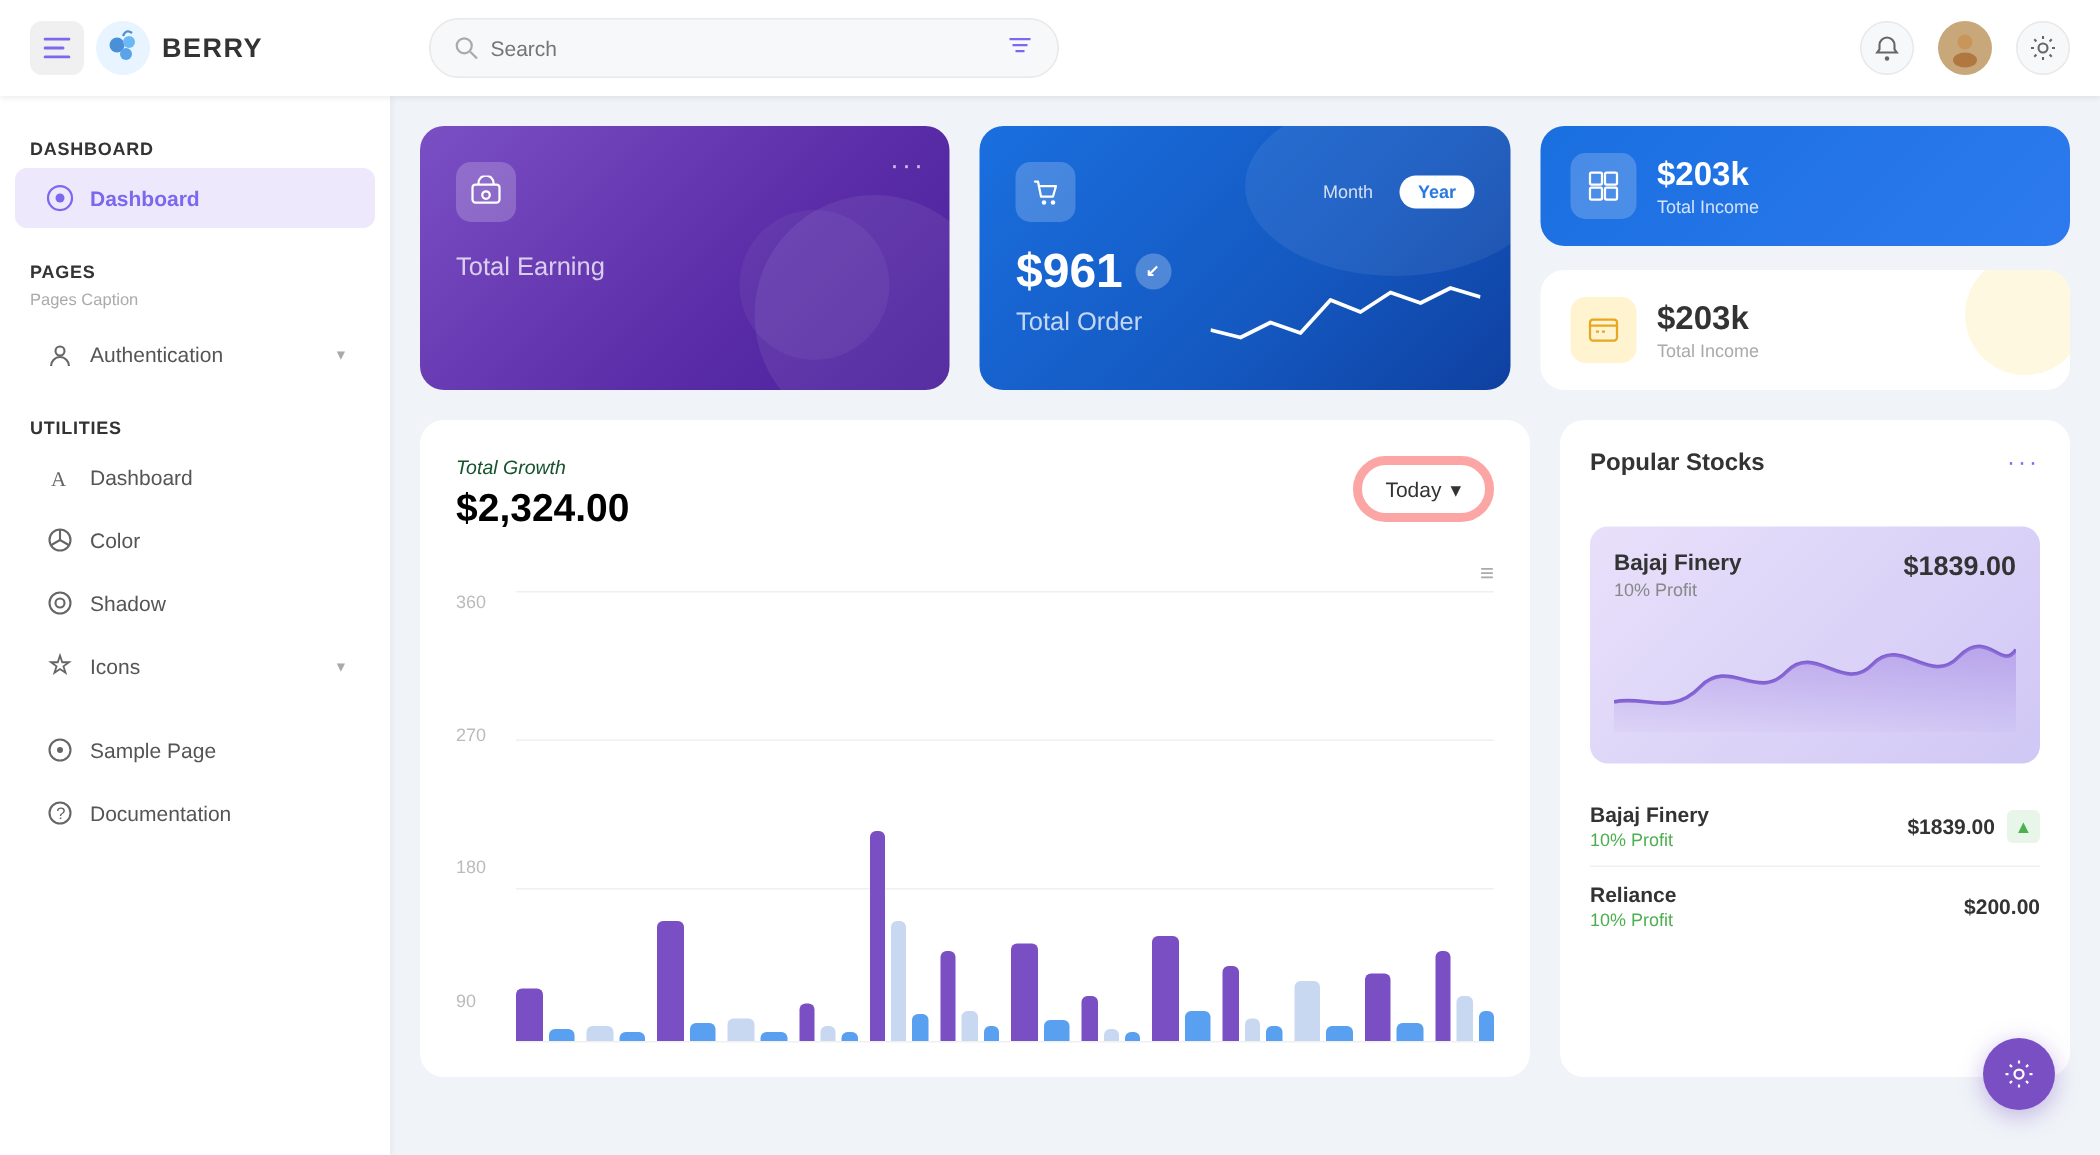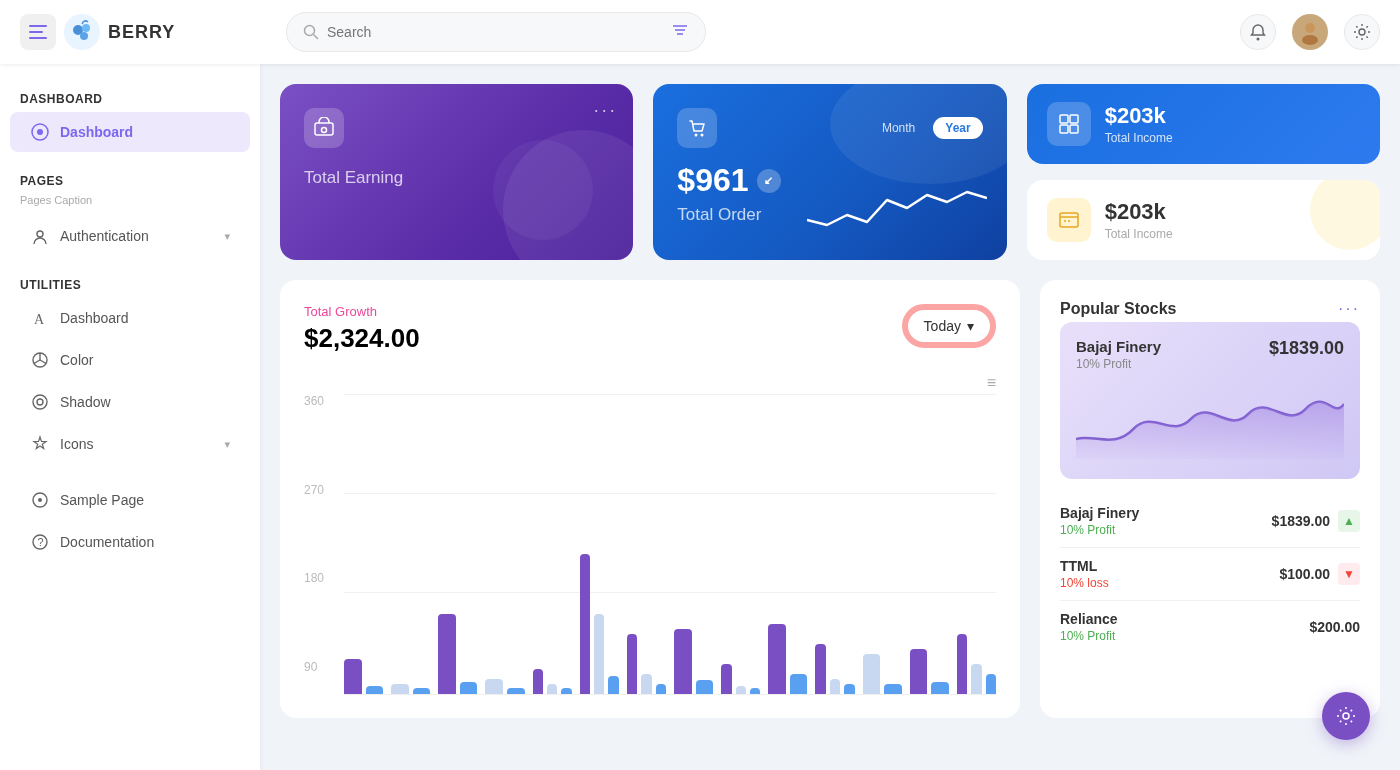--- a/index.html
+++ b/index.html
@@ -373,21 +373,21 @@
       border-radius: 16px;
       padding: 24px;
       min-height: 420px;
     }
     .growth-header {
       display: flex;
       align-items: flex-start;
       justify-content: space-between;
       margin-bottom: 20px;
     }
-    .growth-title { font-size: 13px; color: #ec4899; margin-bottom: 4px; }
+    .growth-title { font-size: 13px; color: #14532d; margin-bottom: 4px; font-style: italic; }
     .growth-amount { font-size: 26px; font-weight: 700; color: #000000; }
     .today-btn {
       display: flex;
       align-items: center;
       gap: 6px;
       padding: 8px 16px;
       border: 6px solid #fca5a5;
       border-radius: 24px;
       font-size: 14px;
       color: #333;
@@ -458,21 +458,21 @@
     
     .stocks-card {
       background: #fff;
       border-radius: 16px;
       padding: 20px;
     }
     .stocks-header {
       display: flex;
       align-items: center;
       justify-content: space-between;
-      margin-bottom: 4px;
+      margin-bottom: 33px;
     }
     .stocks-title { font-size: 16px; font-weight: 700; color: #333; }
     .stocks-more { color: #7b68ee; cursor: pointer; letter-spacing: 2px; font-size: 16px; }
 
     .stock-chart-card {
       background: linear-gradient(135deg, #e8e0fa, #d0c8f5);
       border-radius: 12px;
       padding: 16px;
       margin-bottom: 16px;
     }
@@ -907,30 +907,20 @@
             <div class="stock-list-info">
               <div class="stock-list-name">Bajaj Finery</div>
               <div class="stock-list-profit profit-green">10% Profit</div>
             </div>
             <div class="stock-list-right">
               <span class="stock-list-price">$1839.00</span>
               <div class="badge-up">▲</div>
             </div>
           </div>
 
-          <div class="stock-list-item">
-            <div class="stock-list-info">
-              <div class="stock-list-name">TTML</div>
-              <div class="stock-list-profit profit-red">10% loss</div>
-            </div>
-            <div class="stock-list-right">
-              <span class="stock-list-price">$100.00</span>
-              <div class="badge-down">▼</div>
-            </div>
-          </div>
 
           <div class="stock-list-item">
             <div class="stock-list-info">
               <div class="stock-list-name">Reliance</div>
               <div class="stock-list-profit profit-green">10% Profit</div>
             </div>
             <div class="stock-list-right">
               <span class="stock-list-price">$200.00</span>
             </div>
           </div>

